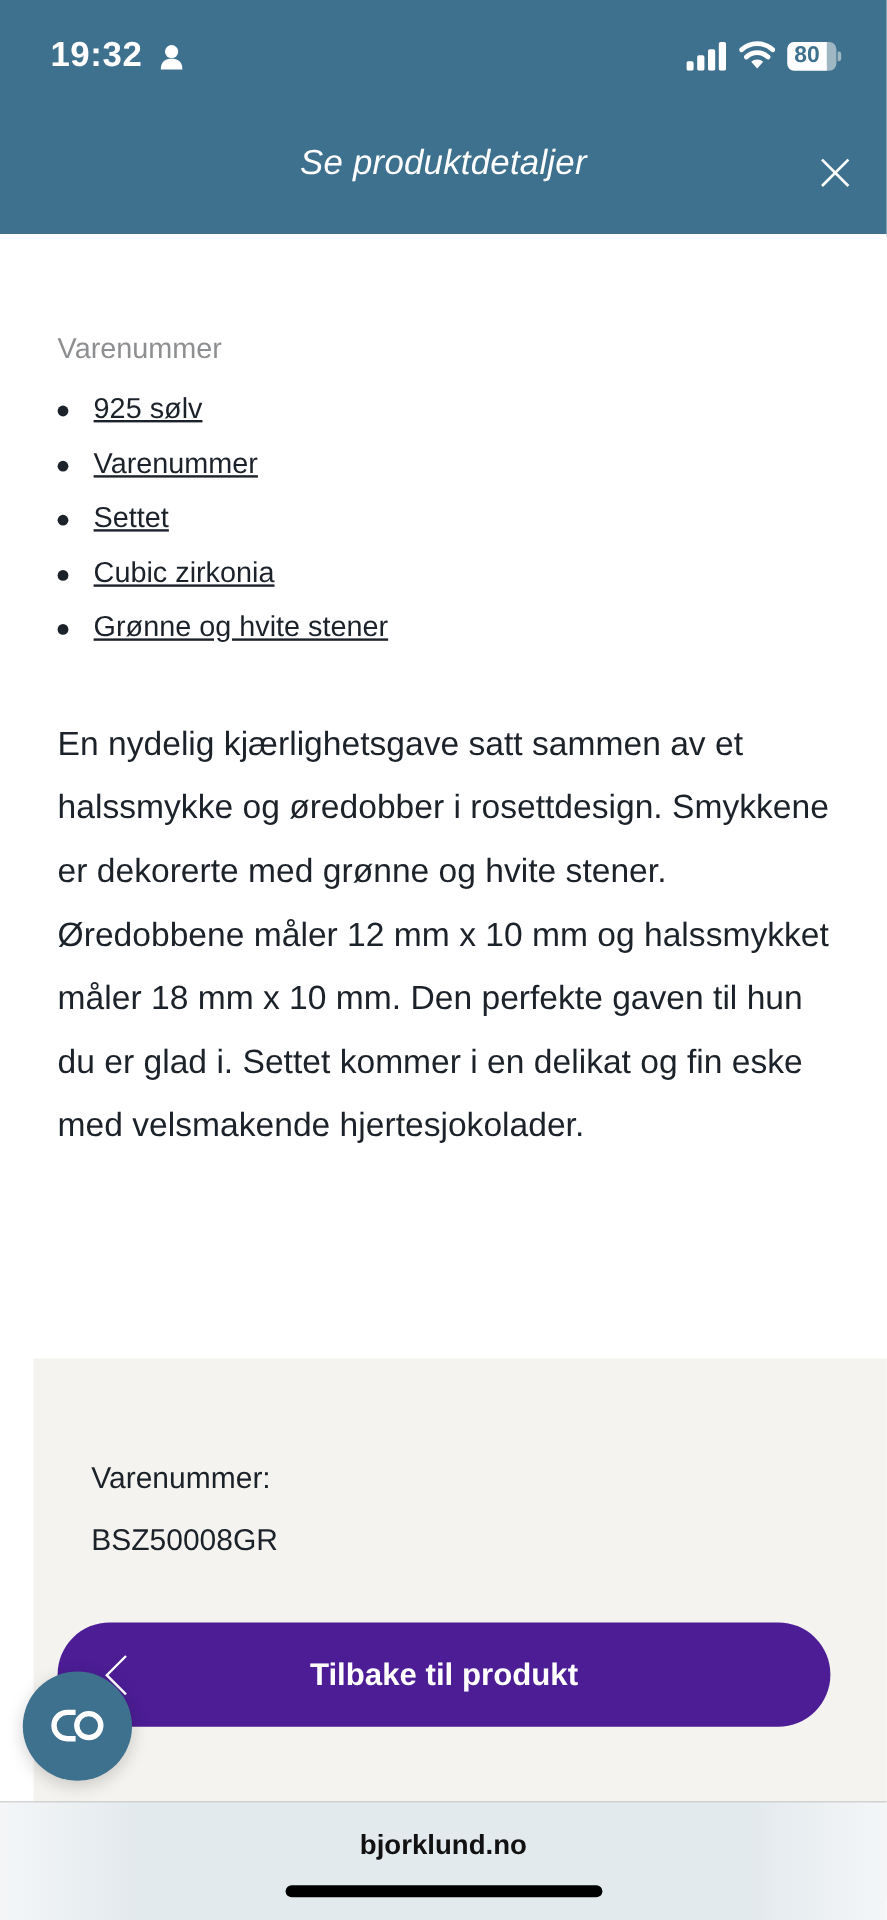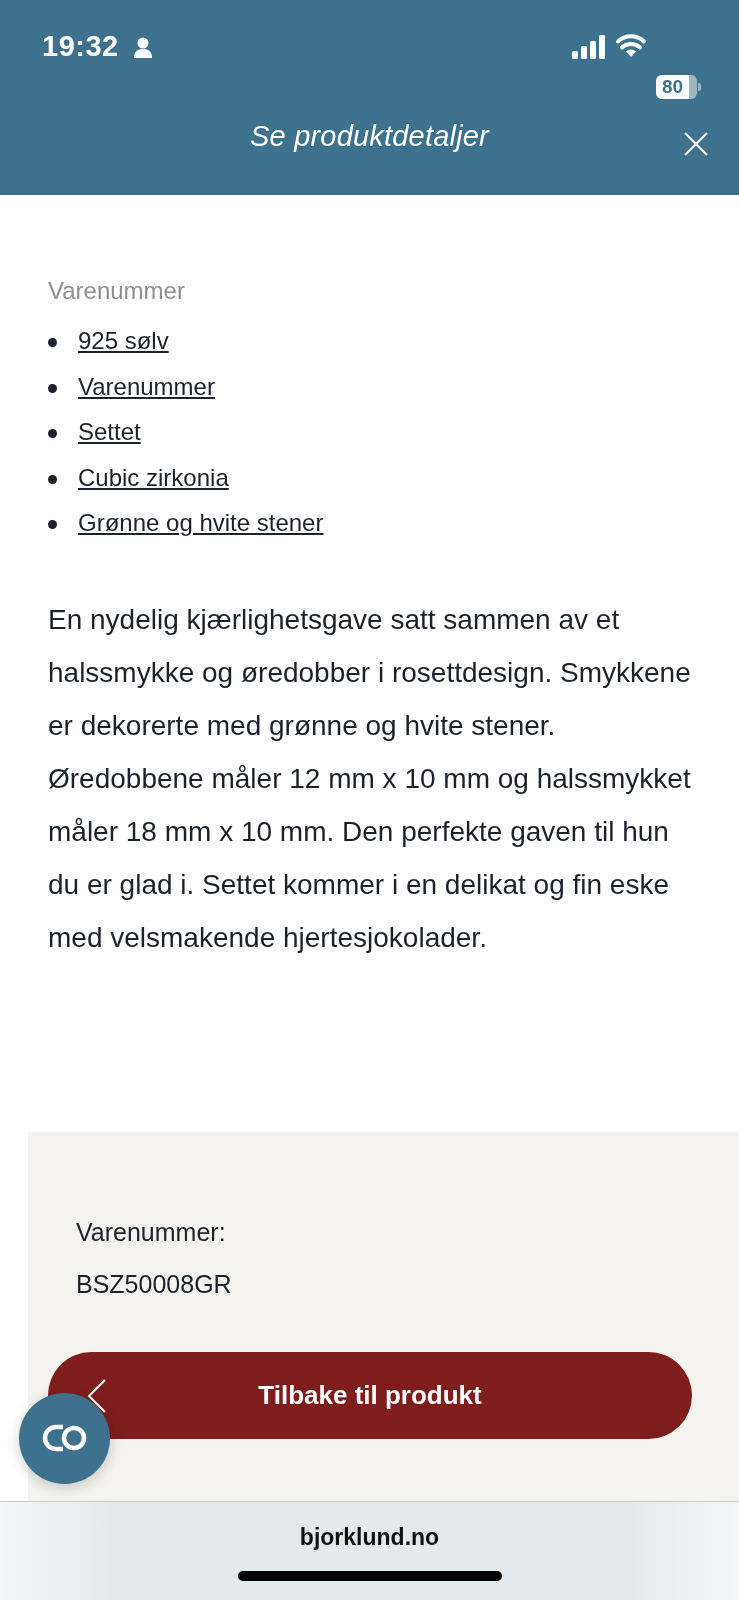--- a/index.html
+++ b/index.html
@@ -5,41 +5,41 @@
     * { box-sizing: border-box; margin: 0; padding: 0; }
     html, body { width: 739px; height: 1600px; overflow: hidden; background: #ffffff; }
     body { font-family: "Liberation Sans", sans-serif; color: #1c2229; position: relative; }
 
     .topbar { position: absolute; left: 0; top: 0; width: 739px; height: 197px; background: #3e718e; color: #fff; }
     .status { position: absolute; left: 0; top: 0; width: 739px; height: 95px; }
     .time { position: absolute; left: 42px; top: 30px; font-size: 29px; font-weight: bold; letter-spacing: 0.5px; }
     .person-icon { position: absolute; left: 133px; top: 37px; width: 20px; height: 22px; }
     .signal-icon { position: absolute; left: 572px; top: 35px; width: 34px; height: 24px; }
     .wifi-icon { position: absolute; left: 616px; top: 33px; width: 30px; height: 26px; }
-    .battery { position: absolute; left: 656px; top: 35px; width: 45px; height: 24px; margin-top: 40px; }
+    .battery { position: absolute; left: 656px; top: 35px; width: 45px; height: 24px; }
     .battery-body { position: absolute; left: 0; top: 0; width: 41px; height: 24px; border-radius: 6px; background: #9fb6c3; overflow: hidden; }
     .battery-fill { position: absolute; left: 0; top: 0; width: 80%; height: 100%; background: #ffffff; }
     .battery-text { position: absolute; left: 0; top: 0; width: 33px; height: 24px; line-height: 24px; text-align: center; font-size: 19px; font-weight: bold; color: #3e718e; }
     .battery-cap { position: absolute; left: 42px; top: 8px; width: 3px; height: 8px; border-radius: 0 2px 2px 0; background: #9fb6c3; }
 
     .header-title { position: absolute; left: 0; width: 739px; top: 120px; text-align: center; font-size: 29px; font-weight: normal; letter-spacing: 0.2px; font-style: italic; }
     .close-btn { position: absolute; left: 676px; top: 124px; width: 40px; height: 40px; cursor: pointer; }
 
     .content { position: absolute; left: 0; top: 195px; width: 739px; height: 937px; background: #ffffff; }
     .desc-label { position: absolute; left: 48px; top: 82px; font-size: 24px; color: #8d8f91; }
     .bullets { position: absolute; left: 48px; top: 128px; list-style: none; text-decoration: underline; }
     .bullets li { position: relative; padding-left: 30px; font-size: 24px; height: 45.5px; line-height: 36px; color: #1c2229; }
     .bullets li::before { content: ""; position: absolute; left: 0; top: 15px; width: 9px; height: 9px; border-radius: 50%; background: #1c2229; }
     .paragraph { position: absolute; left: 48px; top: 398px; width: 650px; font-size: 28px; line-height: 53px; color: #1c2229; }
 
     .gray-section { position: absolute; left: 0; top: 1132px; width: 739px; height: 450px; background: #f4f3ef; margin-left: 28px; }
     .sku-label { position: absolute; left: 48px; top: 86px; font-size: 25px; color: #1c2229; }
     .sku-value { position: absolute; left: 48px; top: 138px; font-size: 25px; color: #1c2229; height: 26px; overflow: hidden; }
 
-    .back-btn { position: absolute; left: 48px; top: 1352px; width: 644px; height: 87px; border-radius: 44px; background: #7f1d1d; color: #fff; cursor: pointer; }
+    .back-btn { position: absolute; left: 48px; top: 1352px; width: 644px; height: 87px; border-radius: 44px; background: #4c1d95; color: #fff; cursor: pointer; }
     .back-chevron { position: absolute; left: 38px; top: 26px; width: 22px; height: 36px; }
     .back-label { position: absolute; left: 0; width: 100%; top: 0; line-height: 87px; text-align: center; font-size: 26px; font-weight: bold; }
 
     .fab { position: absolute; left: 19px; top: 1393px; width: 91px; height: 91px; border-radius: 50%; background: #3e718e; box-shadow: 0 4px 14px rgba(0,0,0,0.18); cursor: pointer; }
     .fab-icon { position: absolute; left: 22px; top: 30px; width: 48px; height: 30px; }
 
     .browser-bar { position: absolute; left: 0; top: 1501px; width: 739px; height: 99px; border-top: 1px solid #c9c9c9;
       background: linear-gradient(to right, #f4f6f8 0%, #e3eaee 15%, #e3eaee 85%, #f4f6f8 100%); padding-left: 34px; }
     .url { position: absolute; left: 0; width: 739px; top: 22px; text-align: center; font-size: 23px; font-weight: bold; color: #111; }
     .home-indicator { position: absolute; left: 238px; top: 69px; width: 264px; height: 10px; border-radius: 5px; background: #000; }

